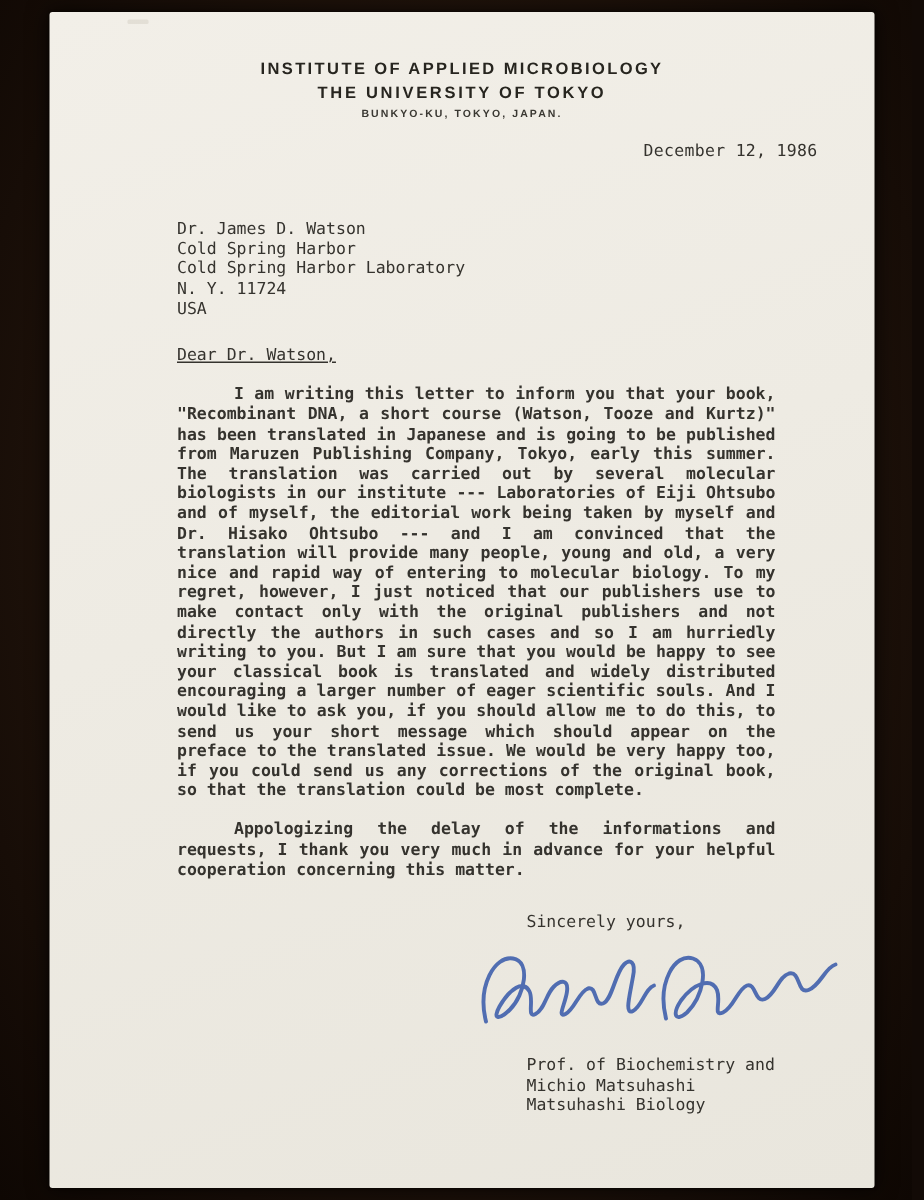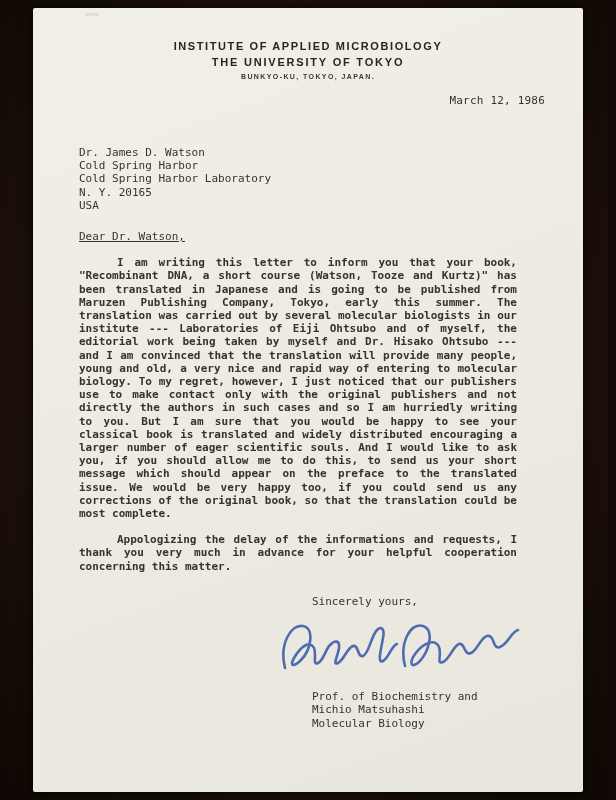--- a/index.html
+++ b/index.html
@@ -41,21 +41,21 @@
     font-size: 7px; font-weight: bold; letter-spacing: 1.4px;
     color: #3a3832;
   }
   .date-line {
     text-align: right;
     margin: 14px 38px 0 0;
     font-size: 11px;
     letter-spacing: 0.2px;
   }
   .content {
-    margin-left: 46px;
+    margin-left: 85px;
     margin-right: 66px;
     font-size: 11px;
     line-height: 13.2px;
   }
   .recipient { margin-top: 39px; }
   .recipient div { white-space: nowrap; }
   .salutation { margin-top: 18px; text-decoration: underline; }
   .para {
     margin-top: 13px;
     text-indent: 38px;
@@ -93,28 +93,28 @@
 <div class="scene">
   <div class="paper">
     <div class="scan-mark"></div>
 
     <div class="letterhead">
       <div class="lh1">INSTITUTE OF APPLIED MICROBIOLOGY</div>
       <div class="lh2">THE UNIVERSITY OF TOKYO</div>
       <div class="lh3">BUNKYO-KU, TOKYO, JAPAN.</div>
     </div>
 
-    <div class="date-line">March 12, 1986</div>
+    <div class="date-line">December 12, 1986</div>
 
     <div class="content">
       <div class="recipient">
         <div>Dr. James D. Watson</div>
         <div>Cold Spring Harbor</div>
         <div>Cold Spring Harbor Laboratory</div>
-        <div>N. Y. 20165</div>
+        <div>N. Y. 11724</div>
         <div>USA</div>
       </div>
 
       <div class="salutation">Dear Dr. Watson,</div>
 
       <div class="para">I am writing this letter to inform you that your book, "Recombinant DNA, a short course (Watson, Tooze and Kurtz)" has been translated in Japanese and is going to be published from Maruzen Publishing Company, Tokyo, early this summer.  The translation was carried out by several molecular biologists in our institute --- Laboratories of Eiji Ohtsubo and of myself, the editorial work being taken by myself and Dr. Hisako Ohtsubo --- and I am convinced that the translation will provide many people, young and old, a very nice and rapid way of entering to molecular biology.  To my regret, however, I just noticed that our publishers use to make contact only with the original publishers and not directly the authors in such cases and so I am hurriedly writing to you.  But I am sure that you would be happy to see your classical book is translated and widely distributed encouraging a larger number of eager scientific souls.  And I would like to ask you, if you should allow me to do this, to send us your short message which should appear on the preface to the translated issue.  We would be very happy too, if you could send us any corrections of the original book, so that the translation could be most complete.</div>
       <div class="para">Appologizing the delay of the informations and requests, I thank you very much in advance for your helpful cooperation concerning this matter.</div>
 
       <div class="closing">Sincerely yours,</div>
 
@@ -122,18 +122,18 @@
         <svg class="sig-ink" viewBox="0 0 250 72">
           <g fill="none" stroke-width="2.6" stroke-linecap="round" stroke-linejoin="round" opacity="0.88" stroke="#3b5cab">
             <path d="M8 54 C 2 30 14 10 26 12 C 38 14 34 36 24 46 C 17 53 12 53 17 44 C 24 32 33 26 37 34 C 40 40 35 52 41 49 C 47 46 48 36 53 31 C 58 26 63 26 62 34 C 61 42 55 52 61 49 C 67 46 70 34 76 32"></path>
             <path d="M76 32 C 82 30 80 44 86 42 C 92 40 94 22 100 16 C 104 12 108 14 106 24 C 104 36 100 50 106 47 C 112 44 114 32 120 30"></path>
             <path d="M128 52 C 122 28 134 8 146 12 C 158 16 152 38 142 48 C 134 55 132 49 138 40 C 146 29 158 24 162 33 C 165 41 159 51 166 48 C 173 45 176 32 182 30 C 188 28 187 42 194 39 C 201 36 203 24 210 22 C 218 20 215 36 223 33 C 231 30 234 18 241 16"></path>
           </g>
         </svg>
         <div class="signer">
           <div>Prof. of Biochemistry and</div>
           <div>Michio Matsuhashi</div>
-          <div>Molecular Biology</div>
+          <div>Matsuhashi Biology</div>
         </div>
       </div>
     </div>
   </div>
 </div>
 
 </body></html>

